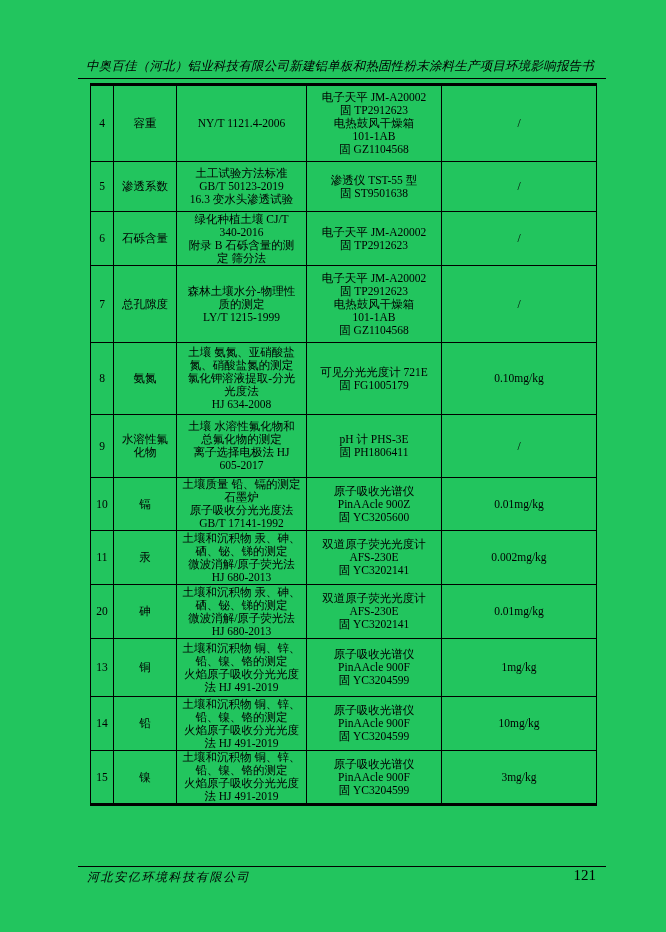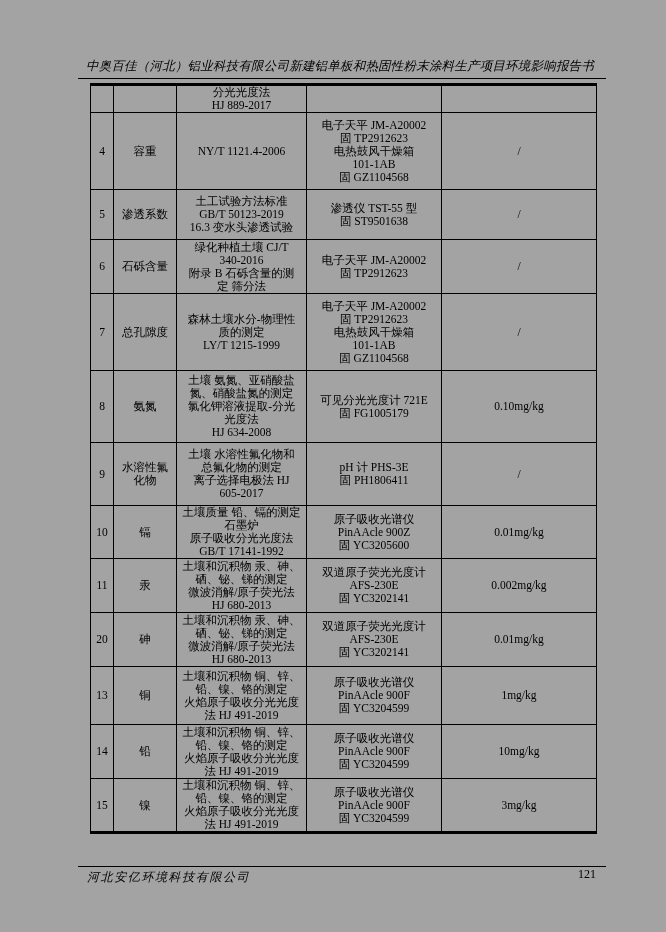--- a/index.html
+++ b/index.html
@@ -4,21 +4,21 @@
 <style>
   html, body {
     margin: 0;
     padding: 0;
     background: #ffffff;
   }
   .page {
     position: relative;
     width: 666px;
     height: 932px;
-    background: #a3a3a3;
+    background: #22c55e;
     font-family: "Liberation Serif", "DejaVu Serif", serif;
     color: #000000;
     overflow: hidden;
   }
   .doc-title {
     position: absolute;
     top: 58px;
     left: 70px;
     width: 540px;
     text-align: center;
@@ -74,48 +74,40 @@
     letter-spacing: 1.6px;
     white-space: nowrap;
     margin-left: 8px;
   }
   .page-number {
     position: absolute;
     top: 867px;
     left: 440px;
     width: 156px;
     text-align: right;
-    font-size: 12px;
+    font-size: 15px;
   }
 </style>
 </head>
 <body>
 
 <div class="page">
 
   <div class="doc-title">中奥百佳（河北）铝业科技有限公司新建铝单板和热固性粉末涂料生产项目环境影响报告书</div>
   <div class="header-rule"></div>
 
   <table class="methods">
     <colgroup>
       <col style="width:23px">
       <col style="width:63px">
       <col style="width:130px">
       <col style="width:135px">
       <col style="width:155px">
     </colgroup>
     <tbody>
-      <tr style="height:26px">
-        <td></td>
-        <td></td>
-        <td>分光光度法
-HJ 889-2017</td>
-        <td></td>
-        <td></td>
-      </tr>
       <tr style="height:77px">
         <td>4</td>
         <td>容重</td>
         <td>NY/T 1121.4-2006</td>
         <td>电子天平 JM-A20002
 固 TP2912623
 电热鼓风干燥箱
 101-1AB
 固 GZ1104568</td>
         <td>/</td>

